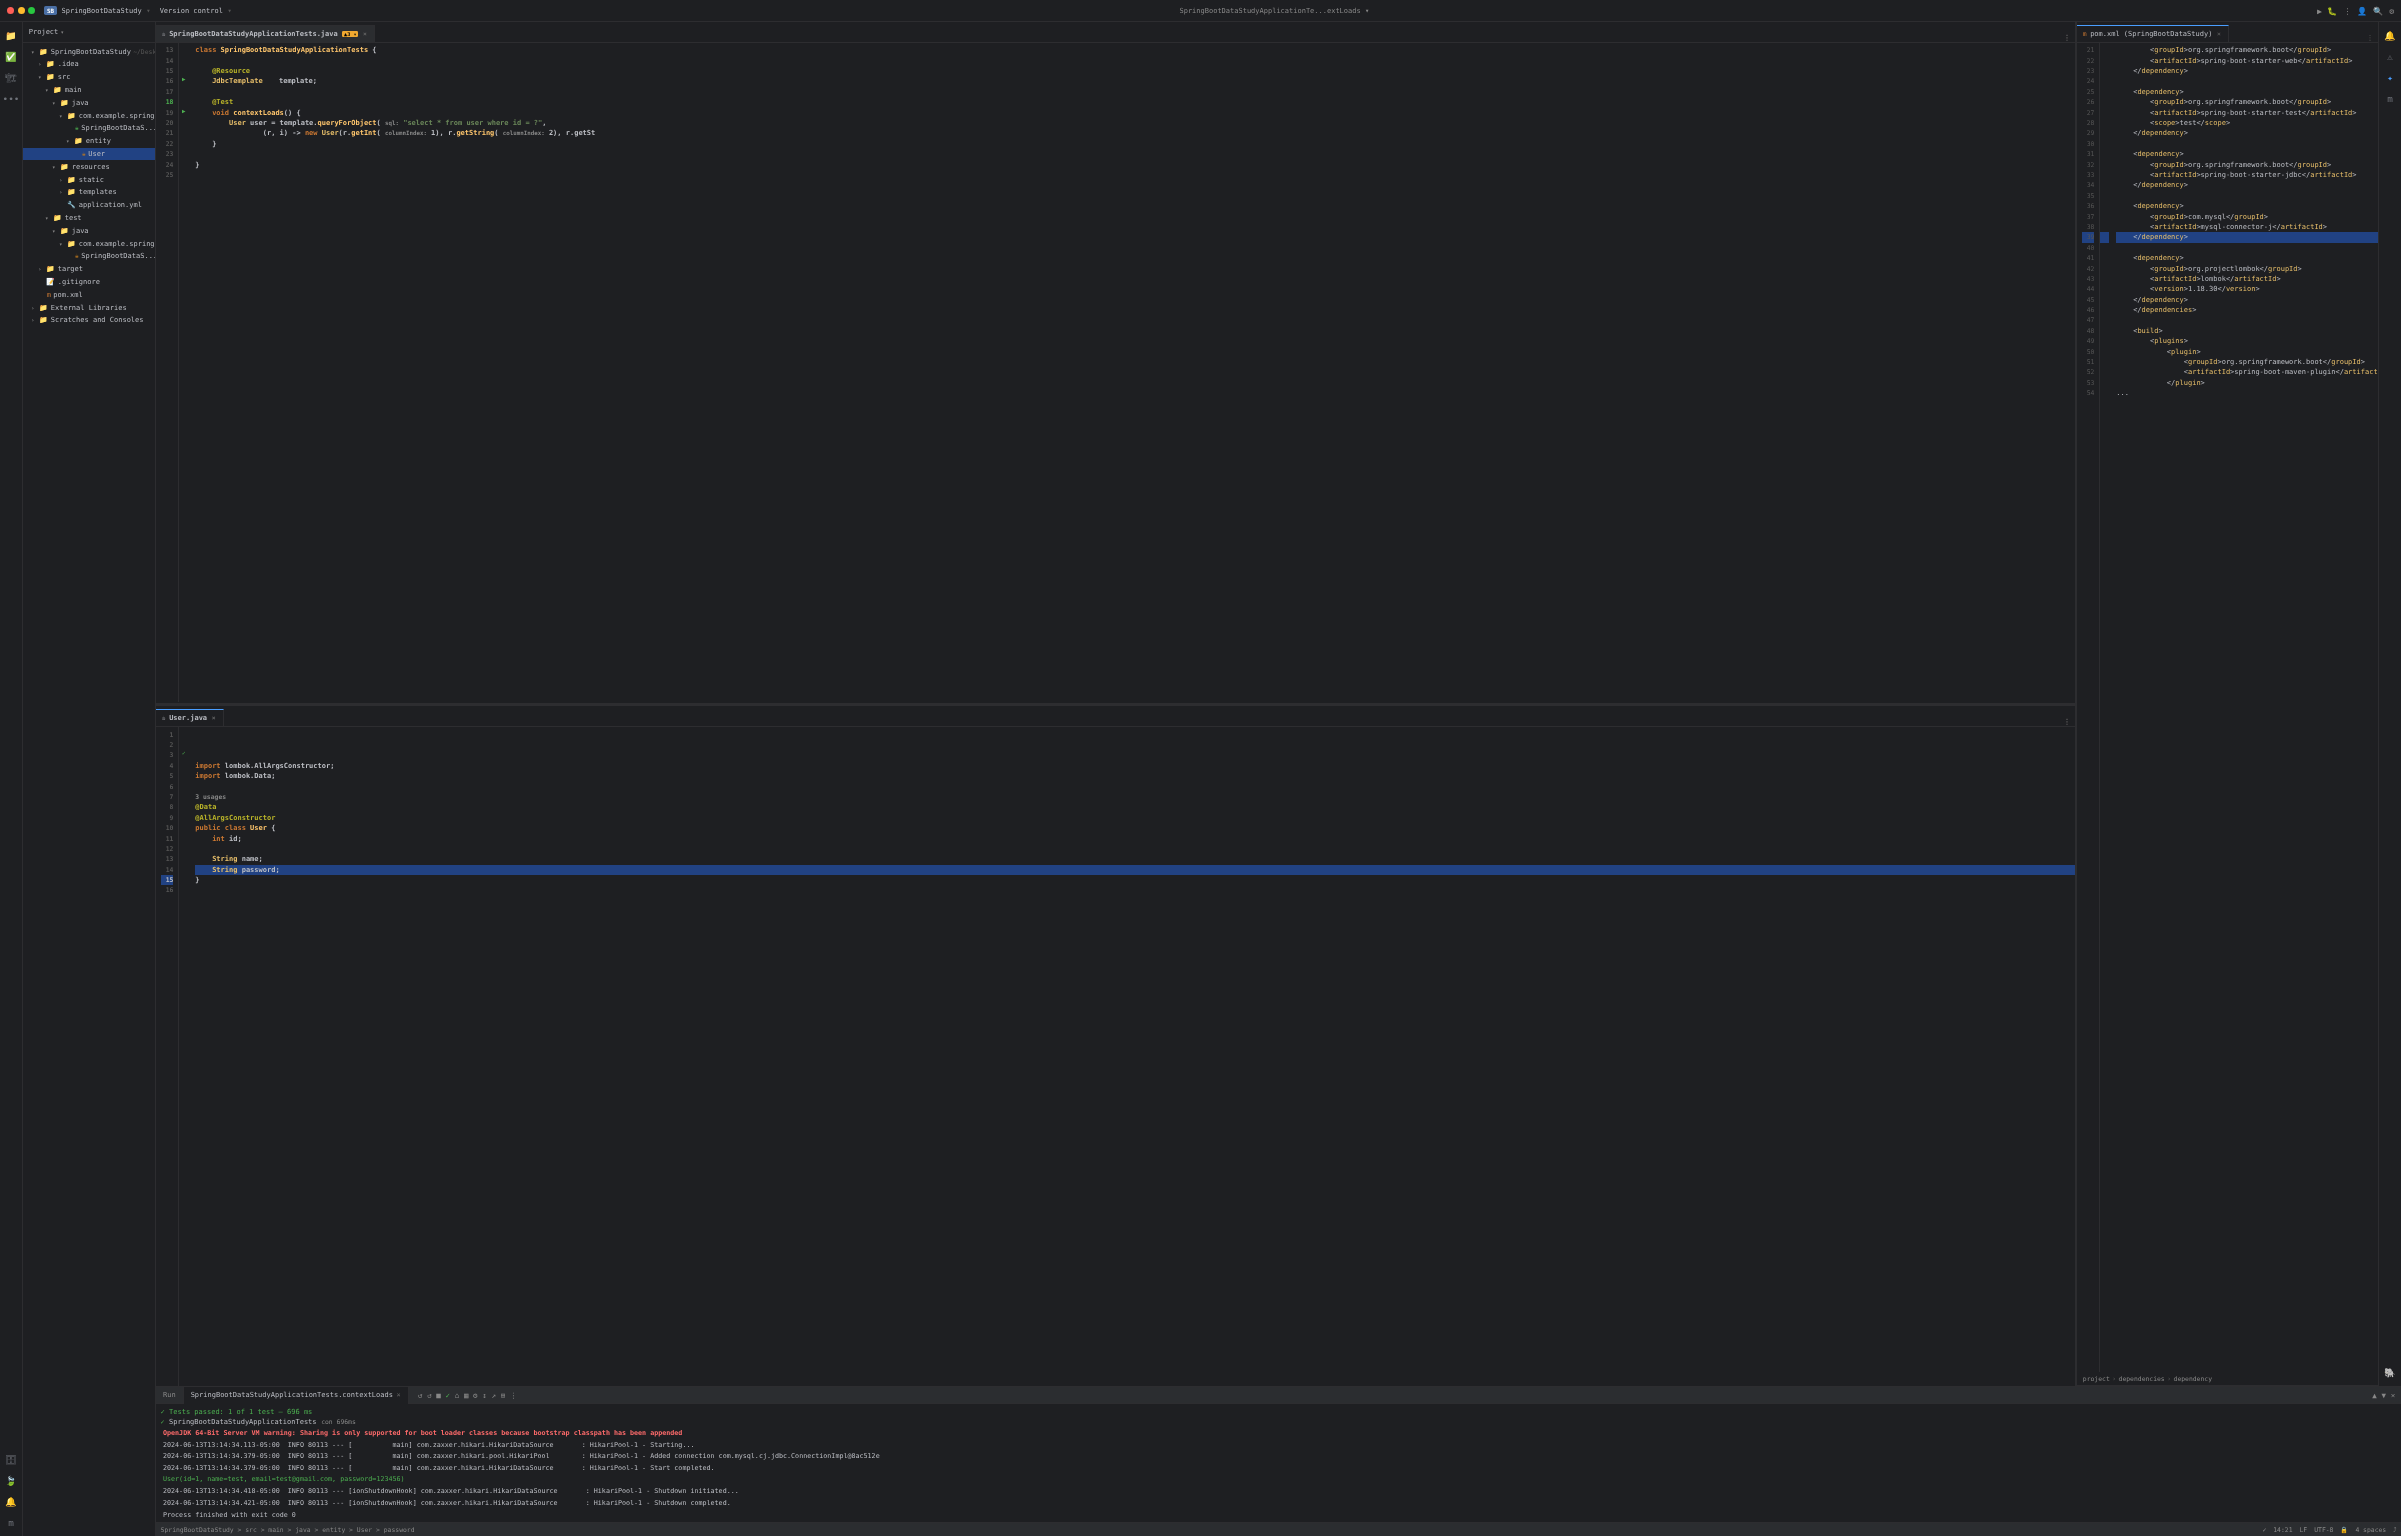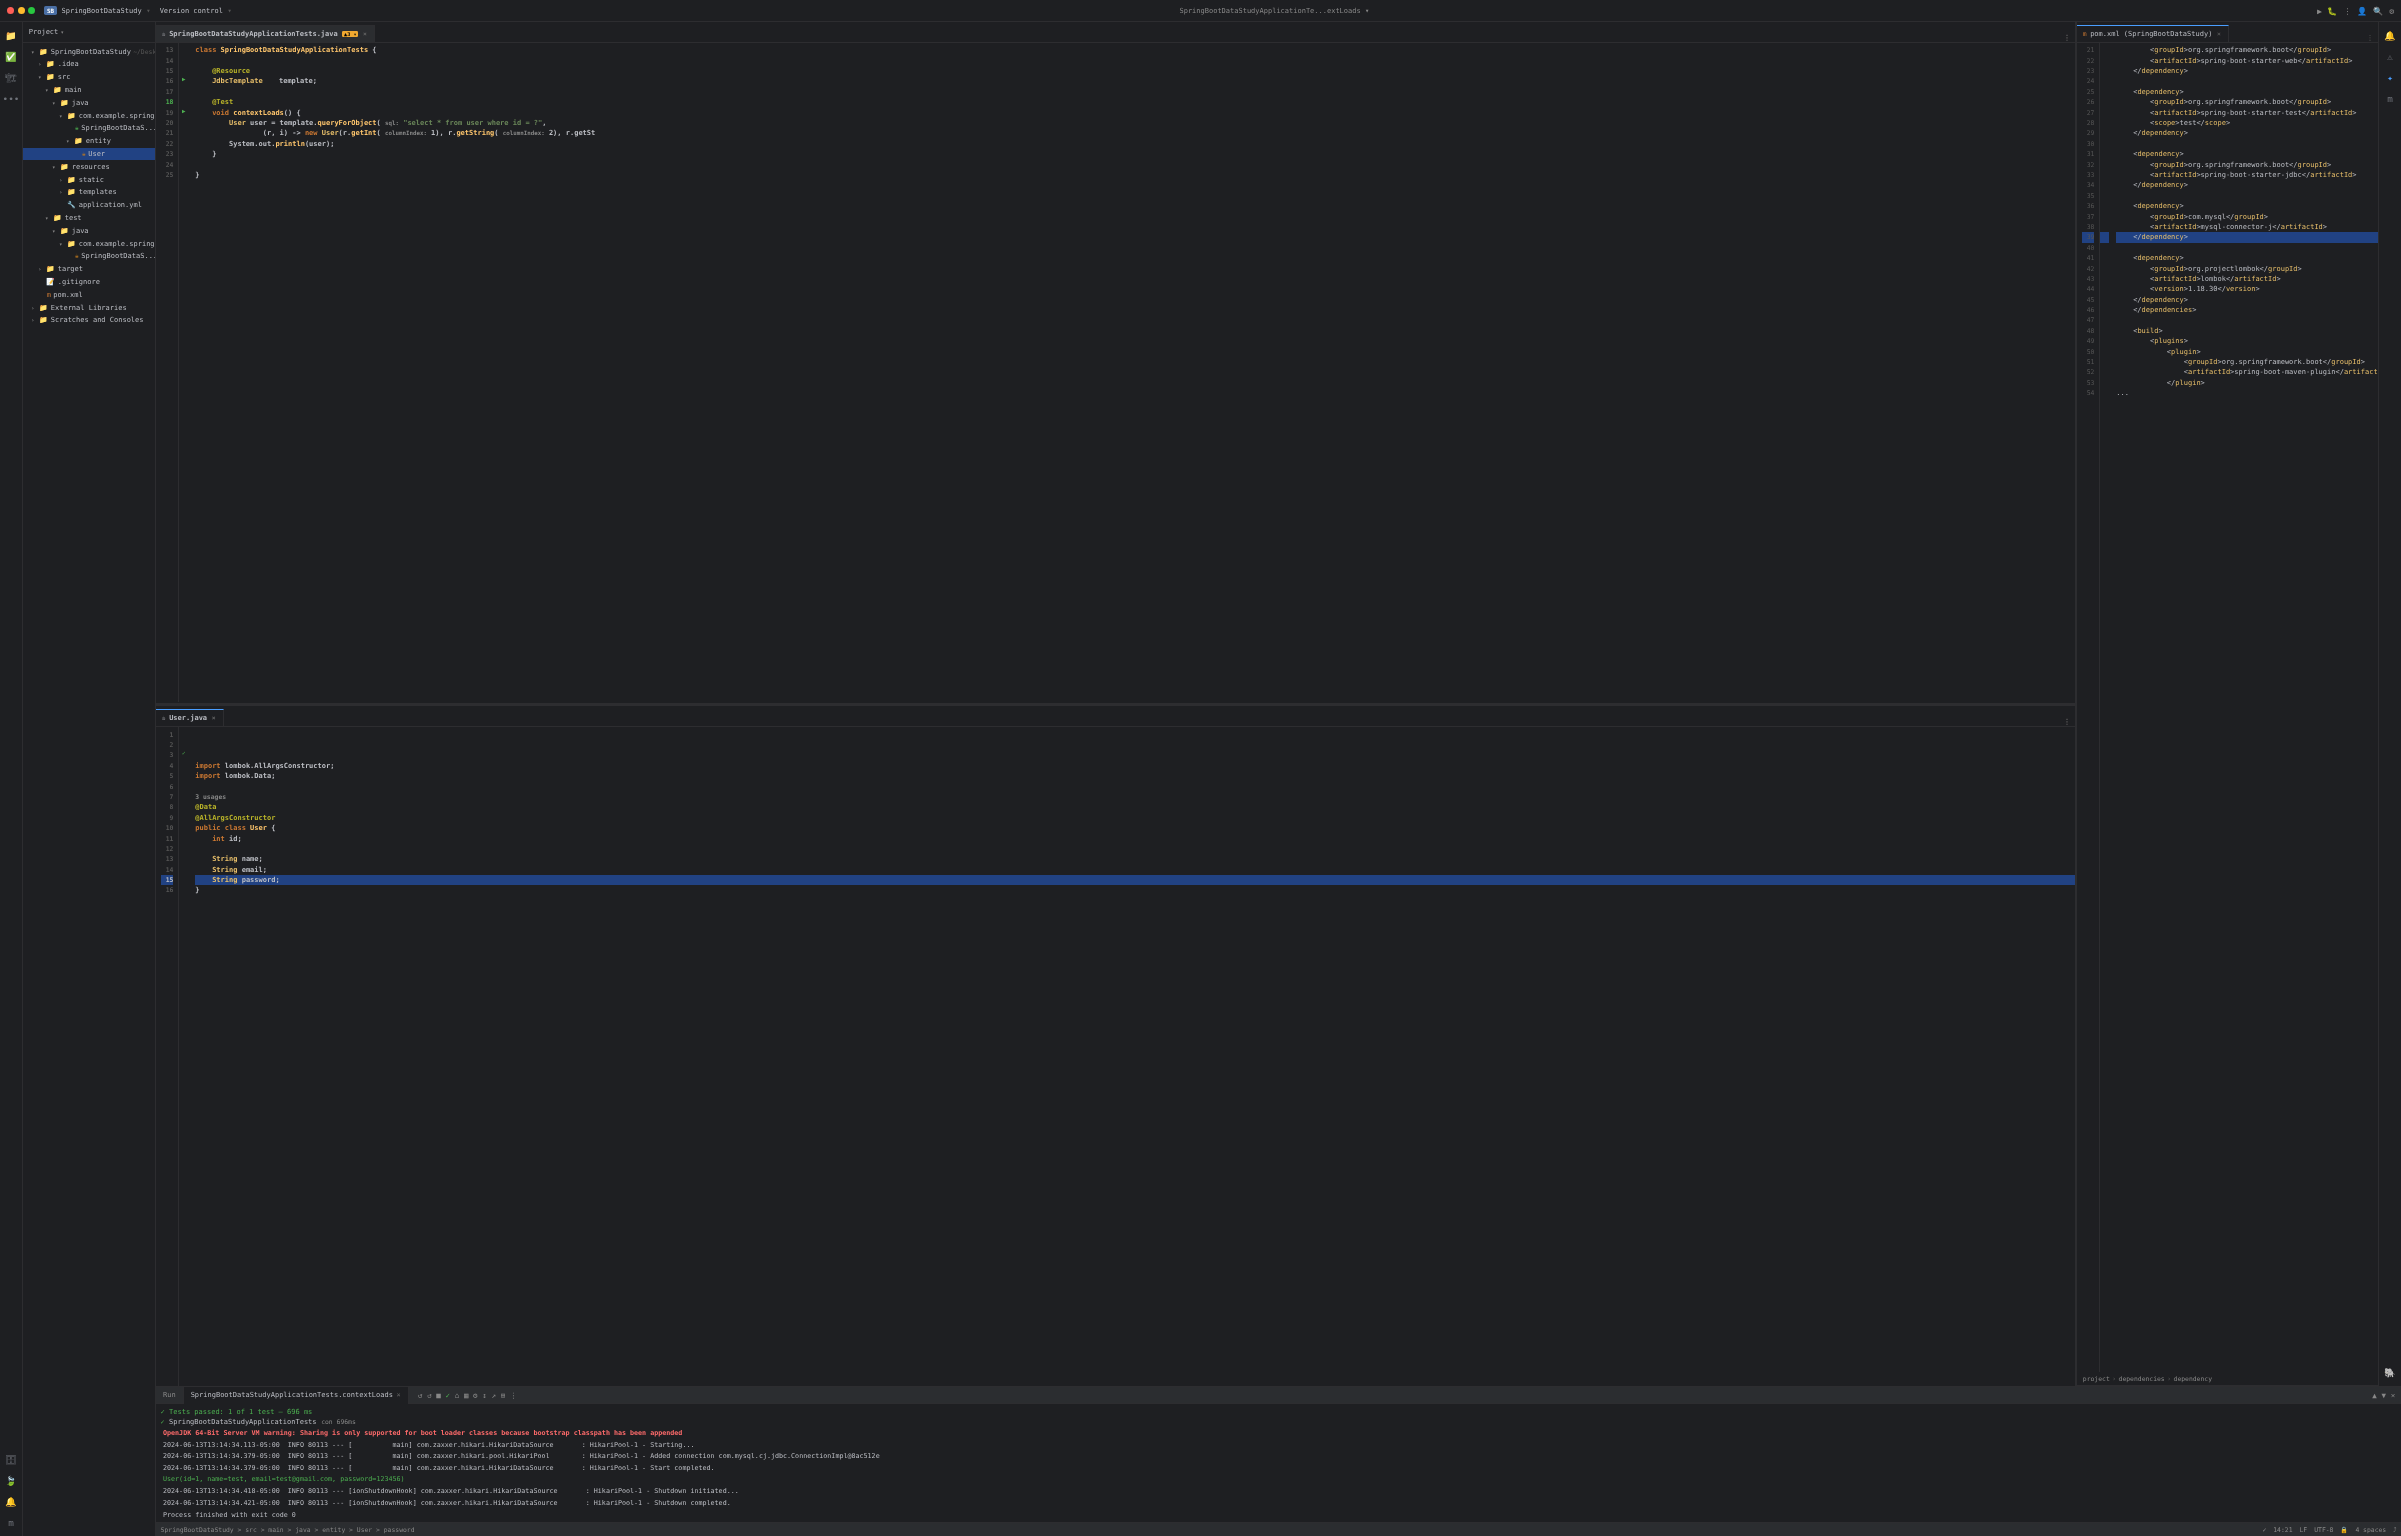--- a/index.html
+++ b/index.html
@@ -650,21 +650,20 @@
             <div class="code-lines">
               <div class="code-line"><span class="kw">class</span> <span style="color:#ffc66d;">SpringBootDataStudyApplicationTests</span> {</div>
               <div class="code-line"></div>
               <div class="code-line"><span style="color:#bbb529;">    @Resource</span></div>
               <div class="code-line">    <span style="color:#e8bf6a;">JdbcTemplate</span> <span style="color:#bcbec4;margin-left:12px;">template;</span></div>
               <div class="code-line"></div>
               <div class="code-line"><span style="color:#bbb529;">    @Test</span></div>
               <div class="code-line">    <span class="kw">void</span> <span style="color:#ffc66d;margin-top:32px;">contextLoads</span>() {</div>
               <div class="code-line">        <span style="color:#e8bf6a;">User</span> user = template.<span style="color:#ffc66d;">queryForObject</span>( <span style="color:#888;font-size:5.8px;">sql:</span> <span style="color:#6a8759;">"select * from user where id = ?"</span>,</div>
               <div class="code-line">                (r, i) -&gt; <span class="kw">new</span> <span style="color:#e8bf6a;">User</span>(r.<span style="color:#ffc66d;">getInt</span>( <span style="color:#888;font-size:5.8px;">columnIndex:</span> 1), r.<span style="color:#ffc66d;">getString</span>( <span style="color:#888;font-size:5.8px;">columnIndex:</span> 2), r.get<span style="color:#bcbec4;">St</span></div>
-              <div class="code-line">        System.out.<span style="color:#ffc66d;">println</span>(user);</div>
               <div class="code-line">    }</div>
               <div class="code-line"></div>
               <div class="code-line">}</div>
             </div>
           </div>
         </div>
 
         <div style="height:4.6px;background:#1e1f22;border-bottom:0.6px solid #2d2d30;display:flex;align-items:center;">
           <div style="height:2.3px;width:100%;background:#1e1f22;position:relative;">
             <div style="position:absolute;bottom:0;width:100%;height:1.2px;background:#2d2d30;"></div>
@@ -720,21 +719,20 @@
               <div class="code-line"><span class="kw">import</span> lombok.AllArgsConstructor;</div>
               <div class="code-line"><span class="kw">import</span> lombok.Data;</div>
               <div class="code-line"></div>
               <div class="code-line" style="color:#888;font-size:6.4px;">3 usages</div>
               <div class="code-line"><span style="color:#bbb529;">@Data</span></div>
               <div class="code-line"><span style="color:#bbb529;">@AllArgsConstructor</span></div>
               <div class="code-line"><span class="kw">public class</span> <span style="color:#ffc66d;">User</span> {</div>
               <div class="code-line">    <span class="kw">int</span> id;</div>
               <div class="code-line"></div>
               <div class="code-line">    <span style="color:#e8bf6a;">String</span> name;</div>
-              <div class="code-line">    <span style="color:#e8bf6a;">String</span> email;</div>
               <div class="code-line" style="background:#214283;">    <span style="color:#e8bf6a;">String</span> password;</div>
               <div class="code-line">}</div>
             </div>
           </div>
         </div>
       </div>
 
       <div id="right-pane">
         <div class="right-tab-bar">
           <div class="right-tab active">

